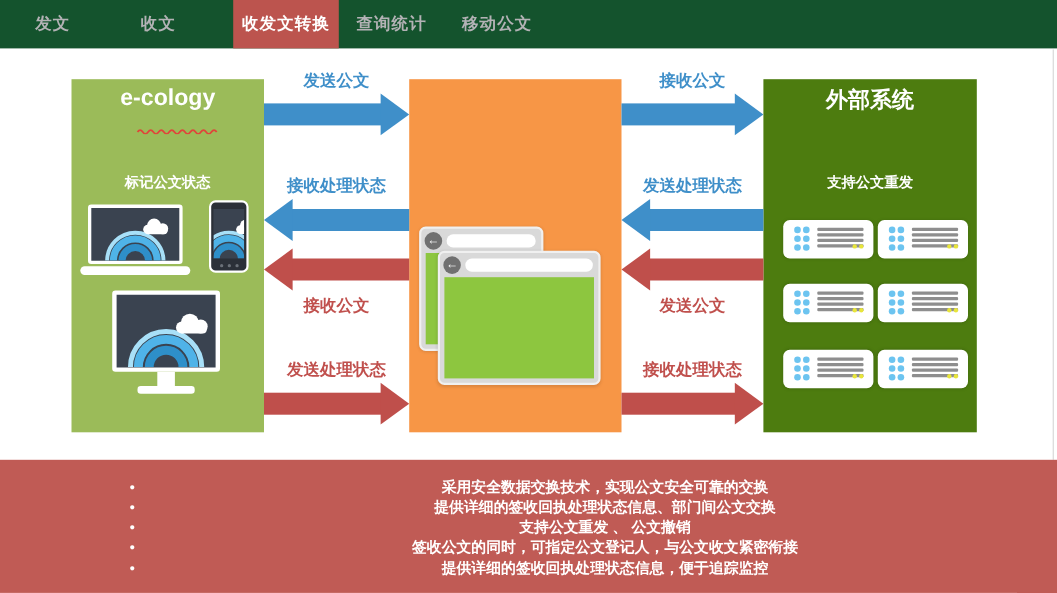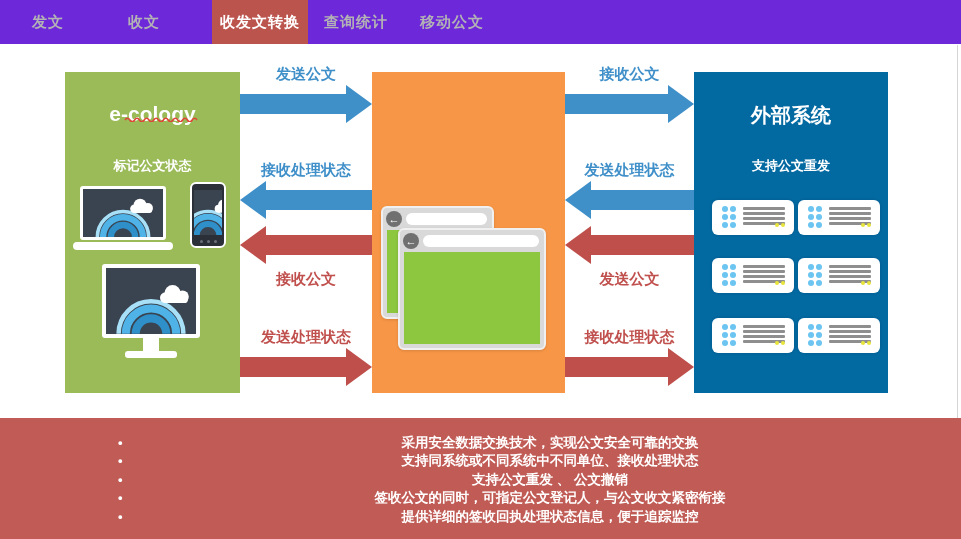--- a/index.html
+++ b/index.html
@@ -1,30 +1,30 @@
 <!DOCTYPE html>
 <html><head>
 <meta charset="utf-8">
 <style>
   html,body{margin:0;padding:0;background:#fff;}
   .screen{position:relative;width:961px;height:539px;overflow:hidden;background:#fff;
           font-family:"Liberation Sans",sans-serif;}
 
   
-  .tabbar{position:absolute;left:0;top:0;right:0;height:44px;background:#6d28d9;display:flex;}
+  .tabbar{position:absolute;left:0;top:0;right:0;height:44px;background:#14532d;display:flex;}
   .tab{width:96px;height:44px;line-height:44px;text-align:center;font-size:15px;
        font-weight:bold;color:#B3B2B5;cursor:pointer;letter-spacing:1px;}
   .tab.active{background:#BC544E;color:#fff;margin-left:20px;}
 
   
   .node{position:absolute;top:72px;height:321px;}
   .node-green{left:65px;width:175px;background:#9BBB59;}
   .node-orange{left:372px;width:193px;background:#F79646;}
-  .node-gray{left:694px;width:194px;background:#0369a1;}
-  .box-title{margin:0;padding-top:30px;text-align:center;color:#fff;font-weight:bold;font-size:21px;}
+  .node-gray{left:694px;width:194px;background:#4d7c0f;}
+  .box-title{margin:0;padding-top:5px;text-align:center;color:#fff;font-weight:bold;font-size:21px;}
   .box-title.small{font-size:20px;}
   .box-sub{position:absolute;top:85px;left:0;right:0;text-align:center;color:#fff;
            font-weight:bold;font-size:13px;}
   .squiggle{position:absolute;left:59px;top:44px;}
 
   
   .arrow{position:absolute;height:38px;}
   .arrow .shaft{position:absolute;top:9px;height:20px;background:currentColor;}
   .arrow.right .shaft{left:0;right:25px;}
   .arrow.left  .shaft{left:25px;right:0;}
@@ -327,20 +327,20 @@
   <div class="arrow red right" style="left:565px;top:348px;width:129px;">
       <div class="shaft"></div>
       <div class="head"></div>
     </div>
 
   <div class="edge-line"></div>
 
   <div class="footer">
     <ul>
       <li><span>采用安全数据交换技术，实现公文安全可靠的交换</span></li>
-      <li><span>支持同系统或不同系统中不同单位、接收处理状态</span></li>
+      <li><span>提供详细的签收回执处理状态信息、部门间公文交换</span></li>
       <li><span>支持公文重发 、 公文撤销</span></li>
       <li><span>签收公文的同时，可指定公文登记人，与公文收文紧密衔接</span></li>
       <li><span>提供详细的签收回执处理状态信息，便于追踪监控</span></li>
     </ul>
   </div>
 
 </div>
 
 </body></html>

